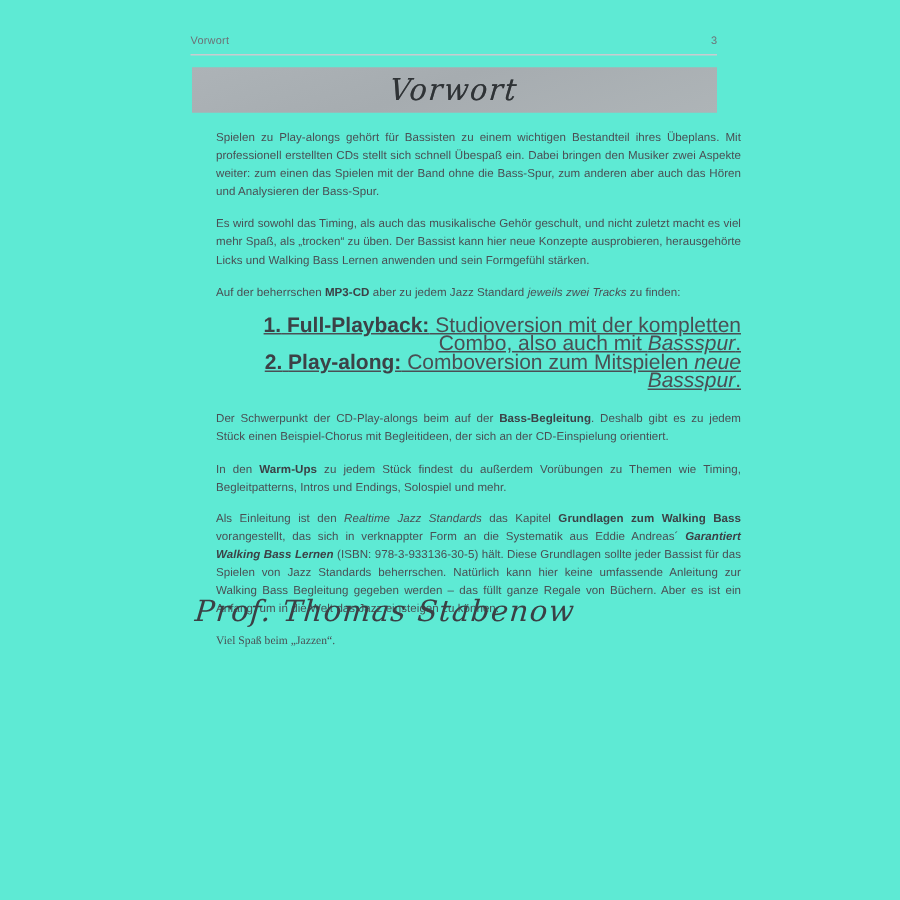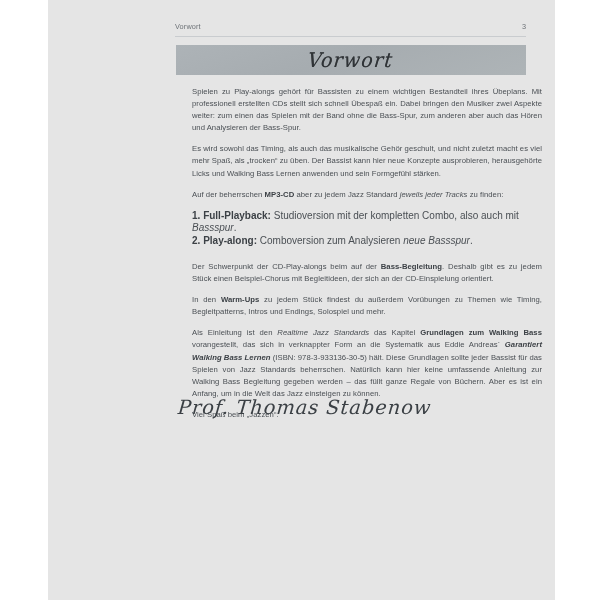--- a/index.html
+++ b/index.html
@@ -9,25 +9,24 @@
   body {
     width: 600px;
     height: 600px;
     background: #ffffff;
     font-family: "Liberation Sans", sans-serif;
     -webkit-font-smoothing: antialiased;
   }
 
   .page {
     position: relative;
-    width: 507px;
+    width: 600px;
     height: 600px;
-    background: #e5e5e5;
+    background: #5eead4;
     box-sizing: border-box;
-    margin-left: 48px;
   }
 
   
   .running-head {
     position: absolute;
     left: 127px;
     top: 22px;
     width: 351px;
     height: 14px;
     border-bottom: 1px solid #c9cccf;
@@ -81,41 +80,42 @@
 
   p.para {
     margin: 0 0 9px 0;
     font-size: 7.7px;
     line-height: 12.1px;
     color: #4a4f54;
     text-align: justify;
     text-justify: inter-word;
     letter-spacing: 0.04px;
   }
-  p.para:last-child { margin-bottom: 0; }
+  p.para:last-child { margin-bottom: 0; font-family: Liberation Serif, serif; }
 
   .b  { font-weight: bold; color: #3c4146; }
   .i  { font-style: italic; }
   .bi { font-weight: bold; font-style: italic; color: #3c4146; }
 
   .gap-lg { margin-bottom: 16px; }
   .gap-md { margin-bottom: 13px; }
   .gap-sm { margin-bottom: 4px; }
 
   ol.track-list {
     list-style: none;
     margin: 0 0 14px 0;
     padding: 0;
   }
   ol.track-list li {
-    font-size: 10px;
+    font-size: 14px;
     line-height: 12.4px;
     color: #4a4f54;
     margin: 0;
-    text-align: left;
+    text-align: right;
+    text-decoration: underline;
   }
 
   
   .signature {
     position: absolute;
     left: 130px;
     top: 396px;
     font-family: "DejaVu Serif", serif;
     font-style: italic;
     font-size: 19.5px;
@@ -138,25 +138,25 @@
   <div class="title-banner">
     <span class="title-banner-text">Vorwort</span>
   </div>
 
   <div class="content">
 
     <p class="para gap-lg">Spielen zu Play-alongs gehört für Bassisten zu einem wichtigen Bestandteil ihres Übeplans. Mit professionell erstellten CDs stellt sich schnell Übespaß ein. Dabei bringen den Musiker zwei Aspekte weiter: zum einen das Spielen mit der Band ohne die Bass-Spur, zum anderen aber auch das Hören und Analysieren der Bass-Spur.</p>
 
     <p class="para gap-md">Es wird sowohl das Timing, als auch das musikalische Gehör geschult, und nicht zuletzt macht es viel mehr Spaß, als „trocken“ zu üben. Der Bassist kann hier neue Konzepte ausprobieren, herausgehörte Licks und Walking Bass Lernen anwenden und sein Formgefühl stärken.</p>
 
-    <p class="para gap-sm"><span>Auf der beherrschen </span><span class="b">MP3-CD</span><span> aber zu jedem Jazz Standard </span><span class="i">jeweils jeder Tracks</span><span> zu finden:</span></p>
+    <p class="para gap-sm"><span>Auf der beherrschen </span><span class="b">MP3-CD</span><span> aber zu jedem Jazz Standard </span><span class="i">jeweils zwei Tracks</span><span> zu finden:</span></p>
 
     <ol class="track-list">
       <li><span class="b">1.</span><span class="b">&nbsp;</span><span class="b">Full-Playback:</span><span> Studioversion mit der kompletten Combo, also auch mit </span><span class="i">Bassspur</span><span>.</span></li>
-      <li><span class="b">2.</span><span class="b">&nbsp;</span><span class="b">Play-along:</span><span> Comboversion zum Analysieren </span><span class="i">neue Bassspur</span><span>.</span></li>
+      <li><span class="b">2.</span><span class="b">&nbsp;</span><span class="b">Play-along:</span><span> Comboversion zum Mitspielen </span><span class="i">neue Bassspur</span><span>.</span></li>
     </ol>
 
     <p class="para gap-md"><span>Der Schwerpunkt der CD-Play-alongs beim auf der </span><span class="b">Bass-Begleitung</span><span>. Deshalb gibt es zu jedem Stück einen Beispiel-Chorus mit Begleitideen, der sich an der CD-Einspielung orientiert.</span></p>
 
     <p class="para gap-md"><span>In den </span><span class="b">Warm-Ups</span><span> zu jedem Stück findest du außerdem Vorübungen zu Themen wie Timing, Begleitpatterns, Intros und Endings, Solospiel und mehr.</span></p>
 
     <p class="para gap-lg"><span>Als Einleitung ist den </span><span class="i">Realtime Jazz Standards</span><span> das Kapitel </span><span class="b">Grundlagen zum Walking Bass</span><span> vorangestellt, das sich in verknappter Form an die Systematik aus Eddie Andreas´ </span><span class="bi">Garantiert Walking Bass Lernen</span><span> (ISBN: 978-3-933136-30-5) hält. Diese Grundlagen sollte jeder Bassist für das Spielen von Jazz Standards beherrschen. Natürlich kann hier keine umfassende Anleitung zur Walking Bass Begleitung gegeben werden – das füllt ganze Regale von Büchern. Aber es ist ein Anfang, um in die Welt das Jazz einsteigen zu können.</span></p>
 
     <p class="para">Viel Spaß beim „Jazzen“.</p>
 

